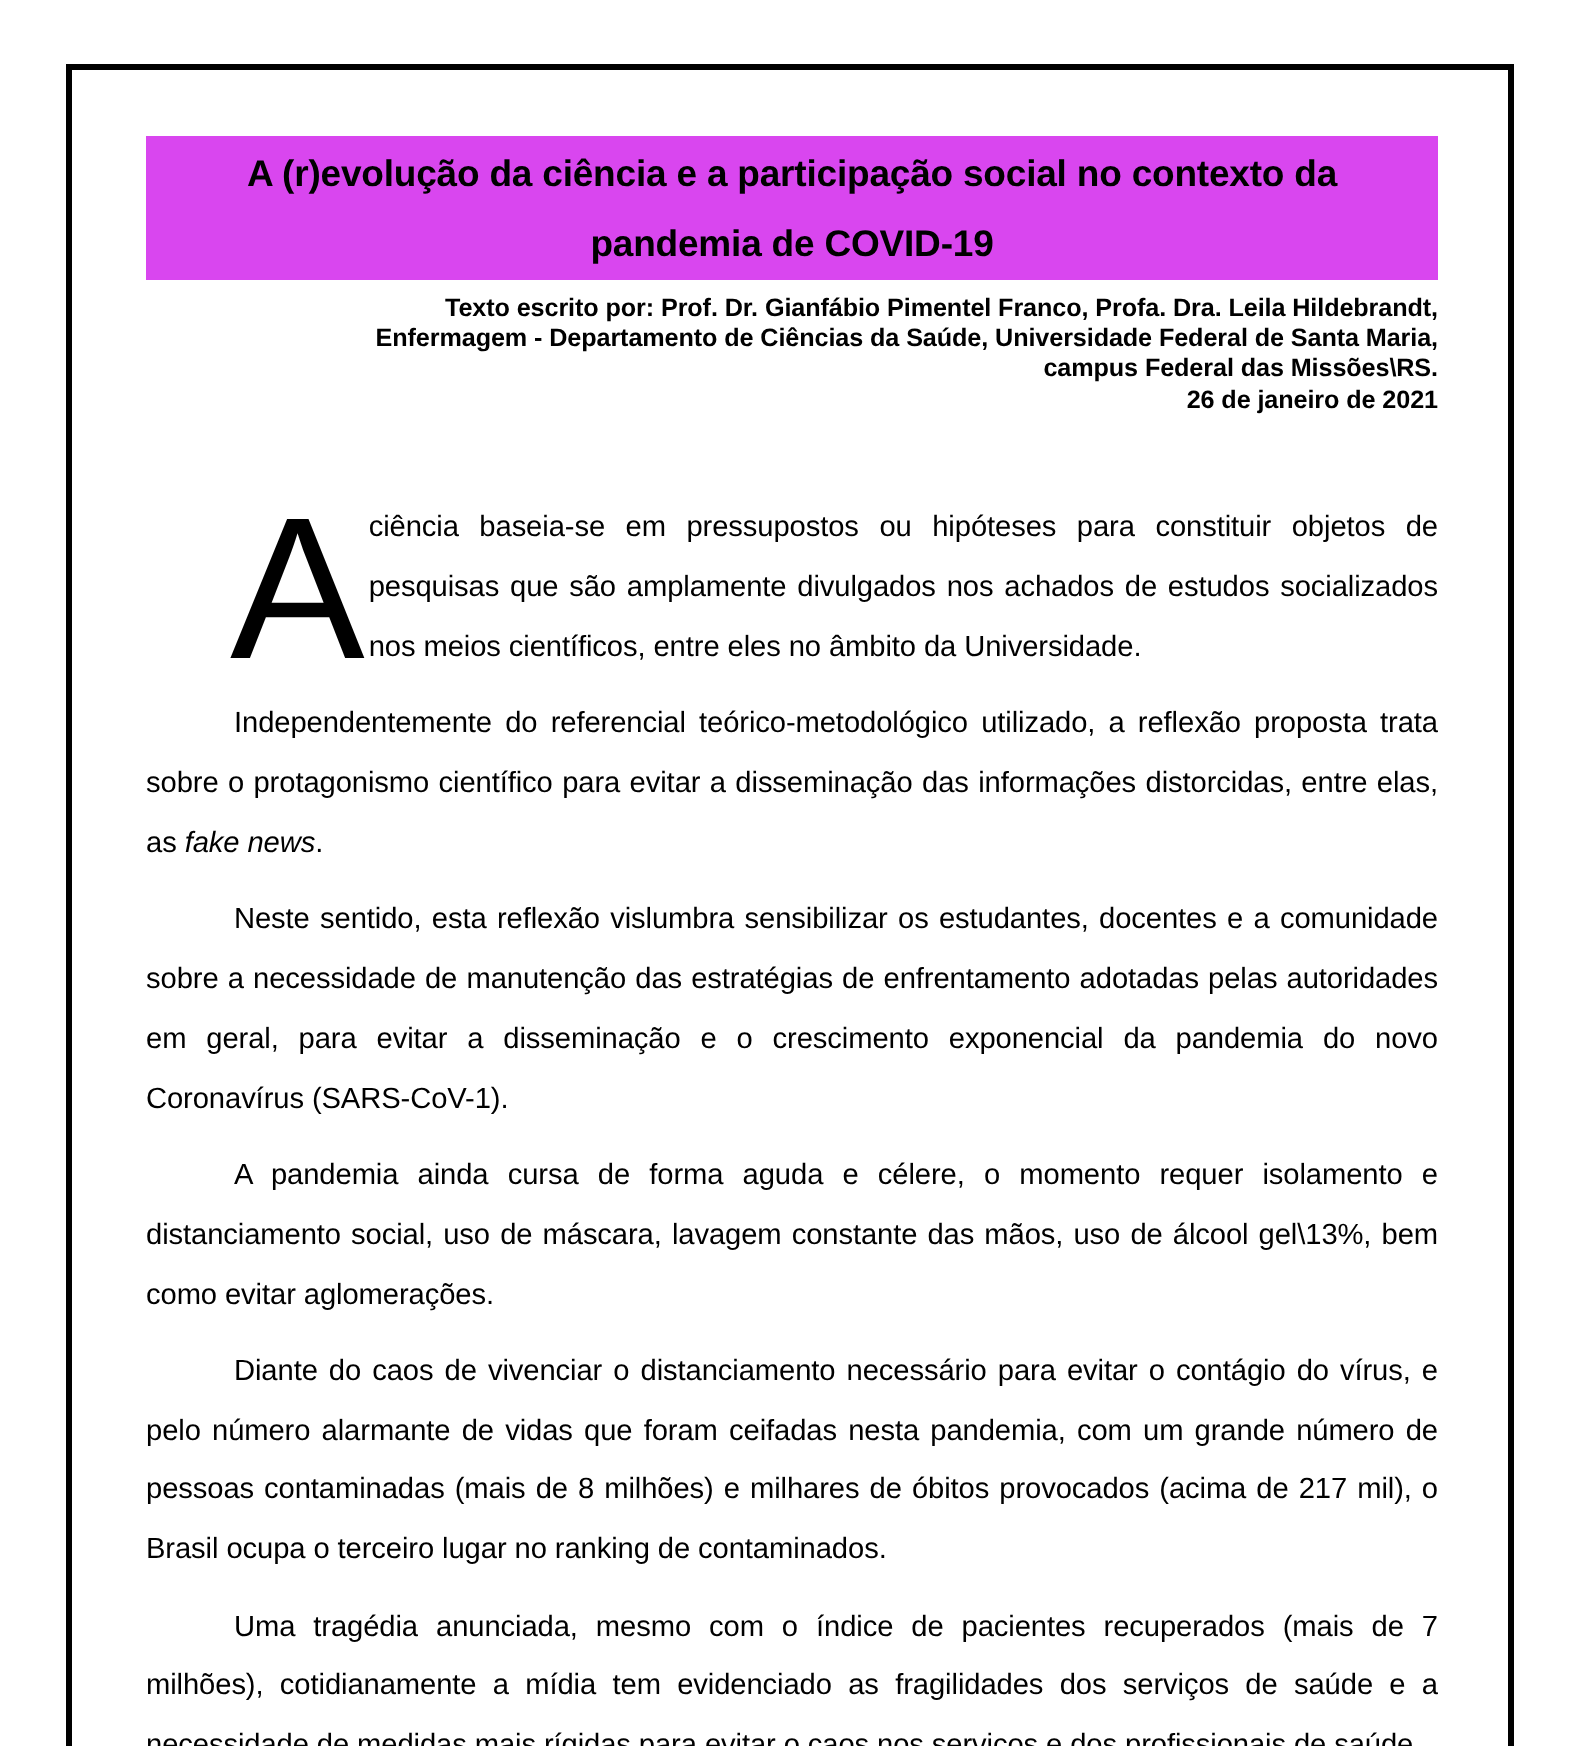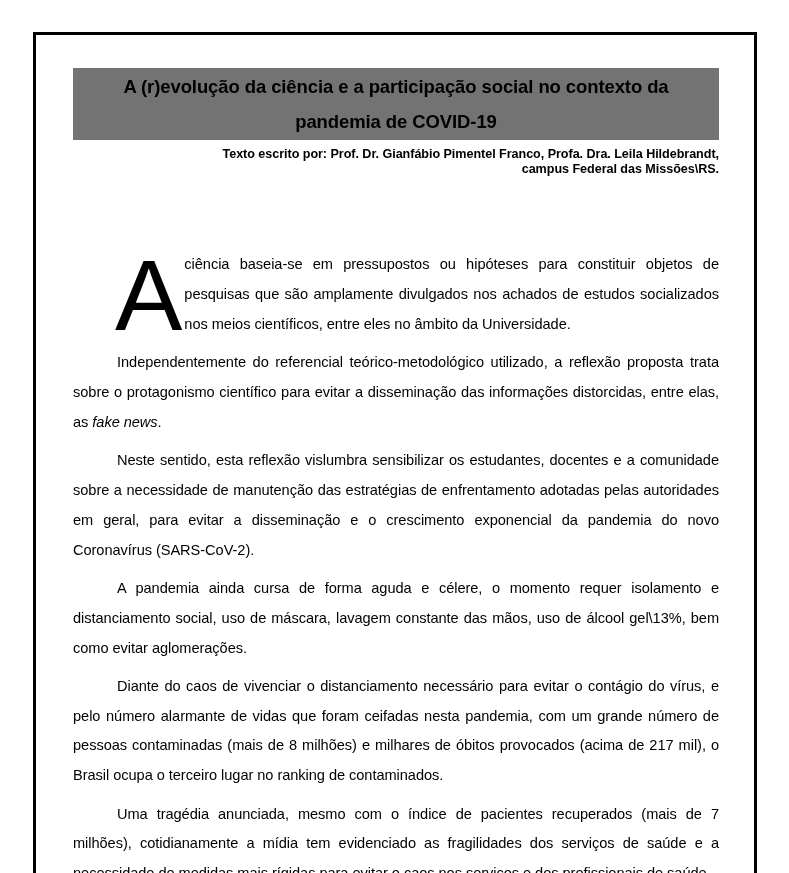--- a/index.html
+++ b/index.html
@@ -35,21 +35,21 @@
     height: 100%;
   }
 
   
   .title-band {
     position: absolute;
     left: 37px;              
     top: 33px;               
     width: 646px;            
     height: 72px;
-    background: #737373;
+    background: #d946ef;
     display: flex;
     align-items: center;
     justify-content: center;
     box-sizing: border-box;
     padding: 0 14px;
   }
   .title-text {
     font-size: 18.5px;
     font-weight: bold;
     color: #000000;
@@ -125,33 +125,35 @@
 <div class="page-frame">
   <div class="page-inner">
 
     <div class="title-band">
       <div class="title-text">A (r)evolução da ciência e a participação social no contexto da
 pandemia de COVID-19</div>
     </div>
 
     <div class="authors">
       <span class="auth-line">Texto escrito por: Prof. Dr. Gianfábio Pimentel Franco, Profa. Dra. Leila Hildebrandt,</span>
+      <span class="auth-line">Enfermagem - Departamento de Ciências da Saúde, Universidade Federal de Santa Maria,</span>
       <span class="auth-line">campus Federal das Missões\RS.</span>
+      <span class="auth-line">26 de janeiro de 2021</span>
     </div>
 
     <div class="body-area">
 
       <p class="para para-dropcap">
         <span class="dropcap">A</span>
           <span class="run">ciência baseia-se em pressupostos ou hipóteses para constituir objetos de pesquisas que são amplamente divulgados nos achados de estudos socializados nos meios científicos, entre eles no âmbito da Universidade.</span>
       </p>
 
       <p class="para"><span>Independentemente do referencial teórico-metodológico utilizado, a reflexão proposta trata sobre o protagonismo científico para evitar a disseminação das informações distorcidas, entre elas, as </span><em>fake news</em><span>.</span></p>
 
-      <p class="para">Neste sentido, esta reflexão vislumbra sensibilizar os estudantes, docentes e a comunidade sobre a necessidade de manutenção das estratégias de enfrentamento adotadas pelas autoridades em geral, para evitar a disseminação e o crescimento exponencial da pandemia do novo Coronavírus (SARS-CoV-2).</p>
+      <p class="para">Neste sentido, esta reflexão vislumbra sensibilizar os estudantes, docentes e a comunidade sobre a necessidade de manutenção das estratégias de enfrentamento adotadas pelas autoridades em geral, para evitar a disseminação e o crescimento exponencial da pandemia do novo Coronavírus (SARS-CoV-1).</p>
 
       <p class="para">A pandemia ainda cursa de forma aguda e célere, o momento requer isolamento e distanciamento social, uso de máscara, lavagem constante das mãos, uso de álcool gel\13%, bem como evitar aglomerações.</p>
 
       <p class="para">Diante do caos de vivenciar o distanciamento necessário para evitar o contágio do vírus, e pelo número alarmante de vidas que foram ceifadas nesta pandemia, com um grande número de pessoas contaminadas (mais de 8 milhões) e milhares de óbitos provocados (acima de 217 mil), o Brasil ocupa o terceiro lugar no ranking de contaminados.</p>
 
       <p class="para">Uma tragédia anunciada, mesmo com o índice de pacientes recuperados (mais de 7 milhões), cotidianamente a mídia tem evidenciado as fragilidades dos serviços de saúde e a necessidade de medidas mais rígidas para evitar o caos nos serviços e dos profissionais de saúde.</p>
 
     </div>
 
   </div>

